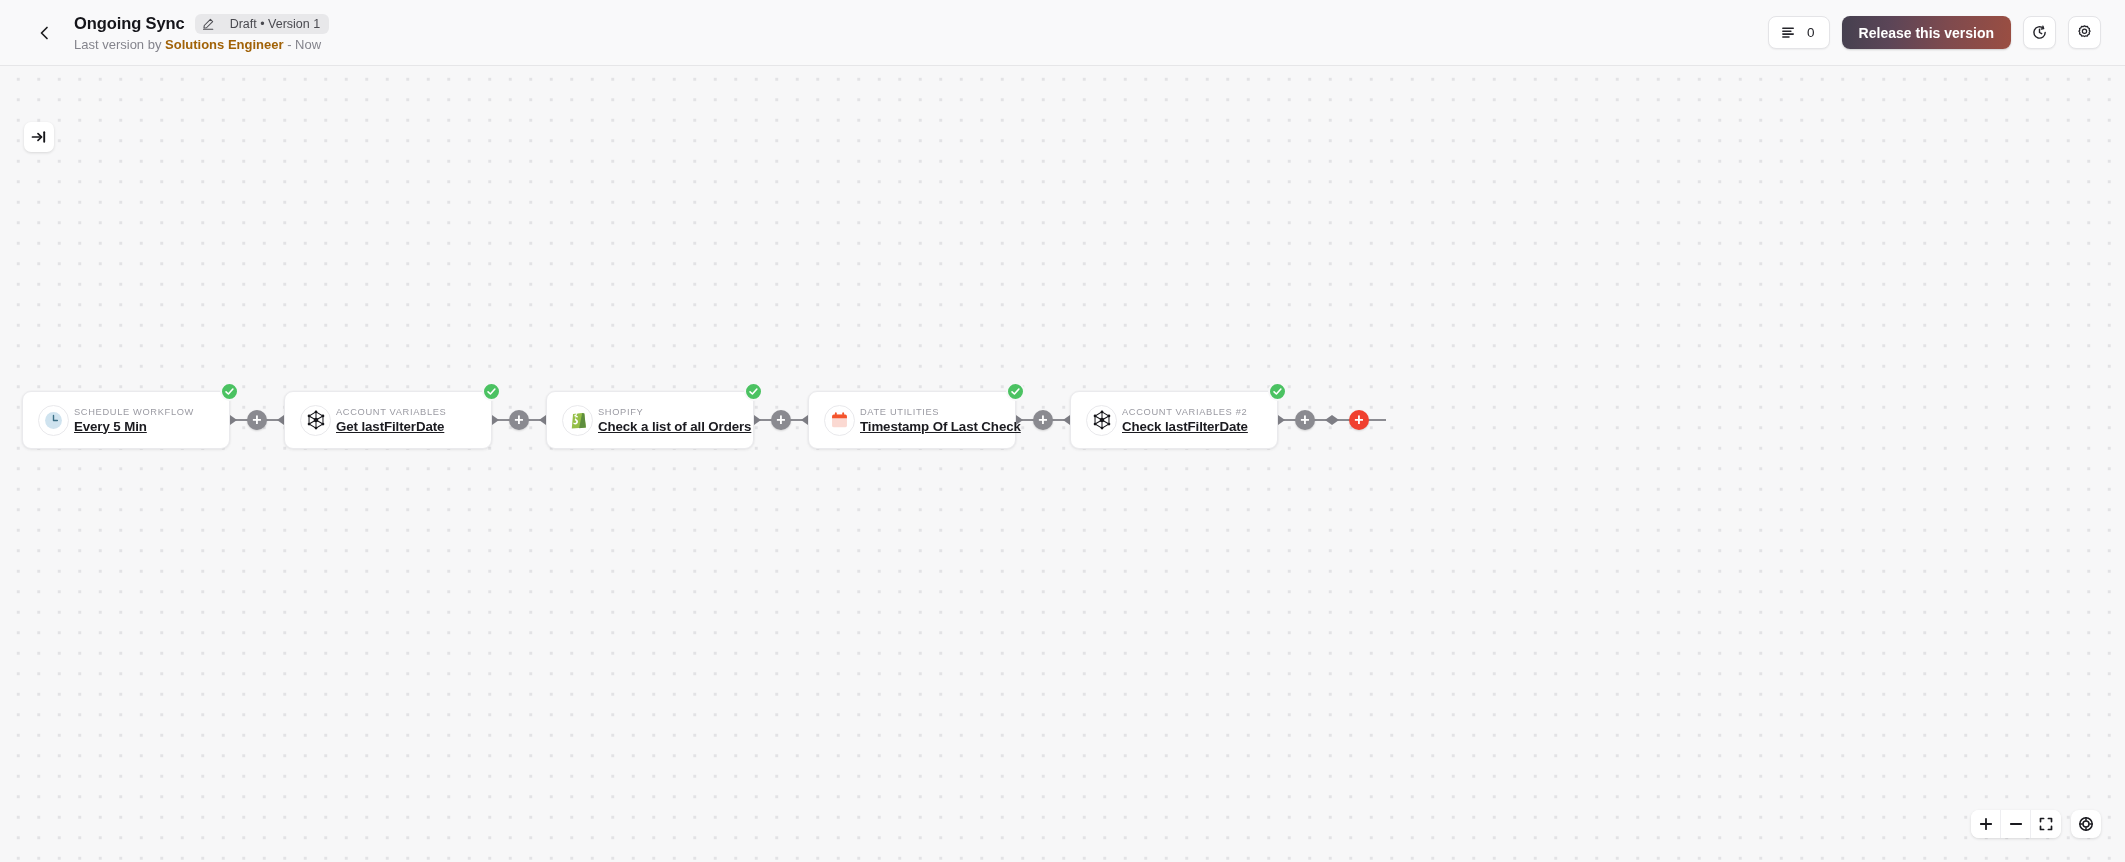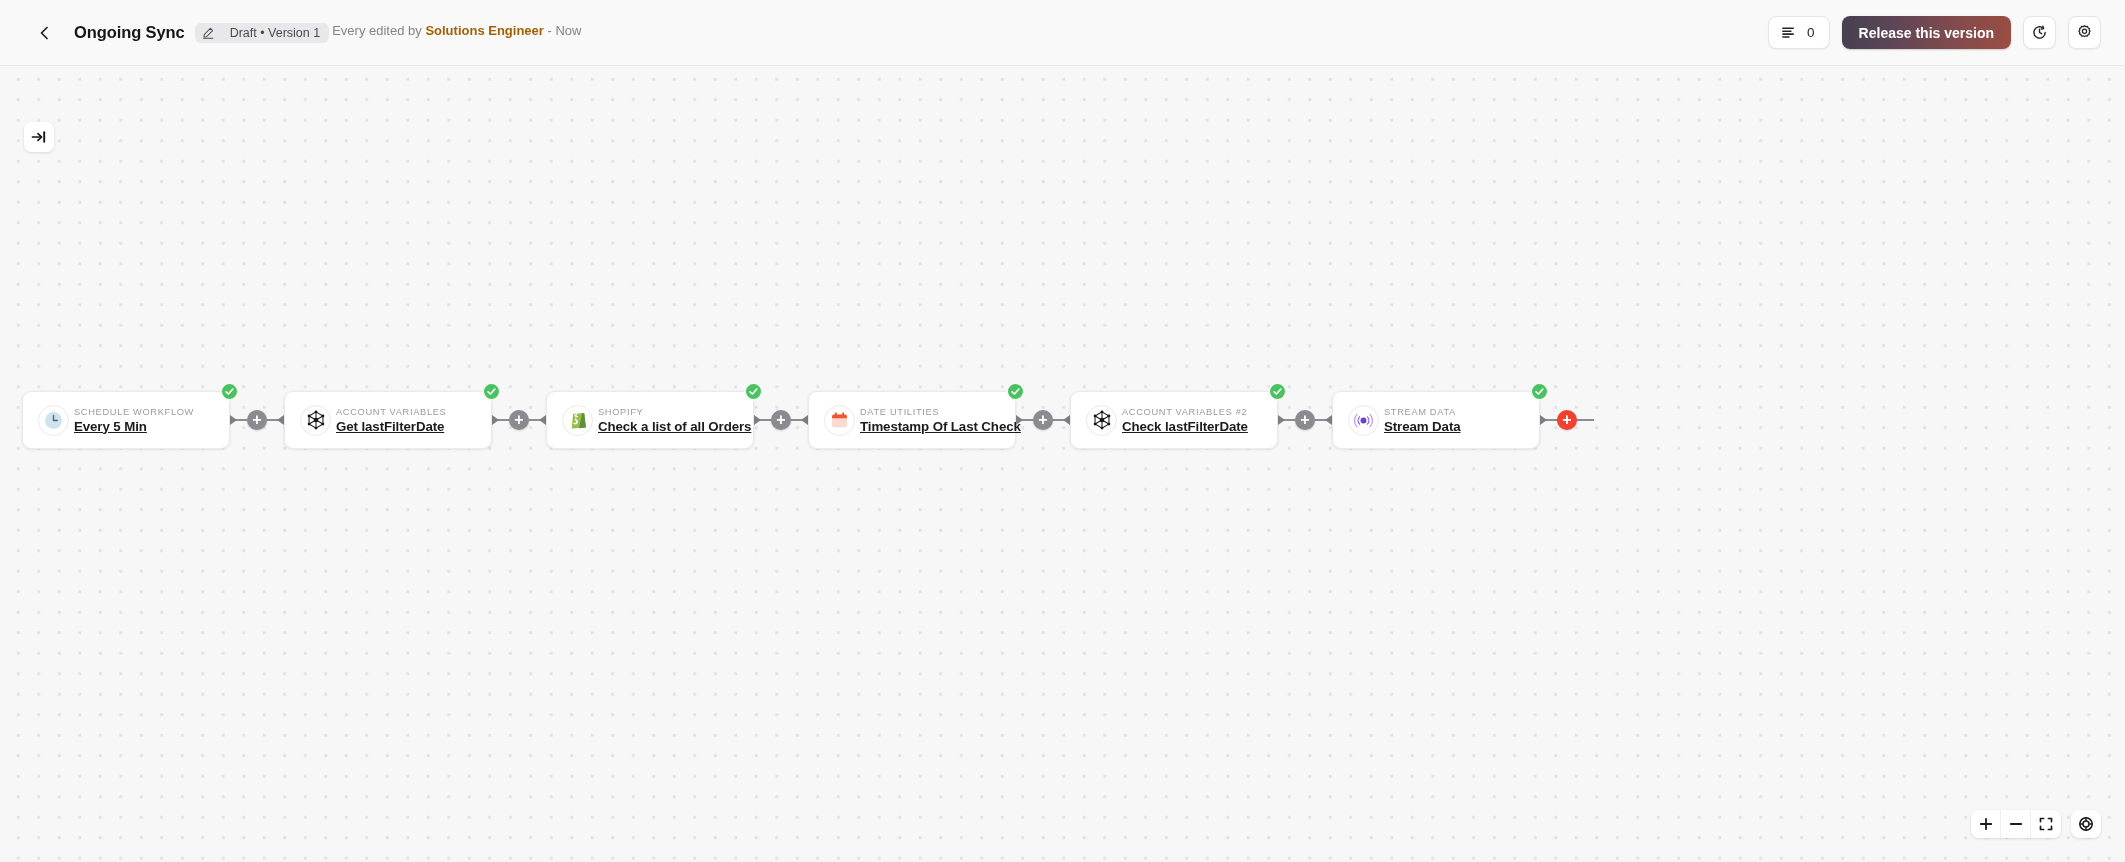--- a/index.html
+++ b/index.html
@@ -18,21 +18,21 @@
     border-bottom: 1px solid #e6e6e8;
     display: flex; align-items: center;
     z-index: 20;
   }
   .back-btn {
     width: 34px; height: 34px; margin-left: 28px;
     display: flex; align-items: center; justify-content: center;
     border-radius: 7px; cursor: pointer; color: #1d1d1f;
   }
 
-  .title-block { margin-left: 12px; display: flex; flex-direction: row; gap: 3px; }
+  .title-block { margin-left: 12px; display: flex; flex-direction: column; gap: 3px; }
   .title-row { display: flex; align-items: center; gap: 10px; }
   .wf-title { font-size: 16.5px; font-weight: bold; color: #15151a; letter-spacing: -0.1px; }
   .draft-badge {
     display: flex; align-items: center; gap: 16px;
     background: #e8e8ea; color: #4a4a50;
     border-radius: 6px; padding: 3px 9px 3px 7px;
     font-size: 12.5px; cursor: pointer;
   }
   .subtitle { font-size: 13px; color: #84848c; }
   .subtitle b { color: #a16207; font-weight: bold; }
@@ -194,21 +194,21 @@
       <span class="wf-title">Ongoing Sync</span>
       <span class="draft-badge">
         <svg width="12" height="12" viewBox="0 0 16 16">
           <path d="M11.2 1.8 L14.2 4.8 L6 13 L2.6 13.4 L3 10 Z" fill="none" stroke="currentColor" stroke-width="1.4" stroke-linejoin="round"></path>
           <path d="M2 15 L14.4 15" stroke="currentColor" stroke-width="1.4" stroke-linecap="round"></path>
         </svg>
         <span>Draft • Version 1</span>
       </span>
     </div>
     <div class="subtitle">
-      <span>Every edited by </span><b>Solutions Engineer</b><span> - Now</span>
+      <span>Last version by </span><b>Solutions Engineer</b><span> - Now</span>
     </div>
   </div>
 
   <div class="header-right">
 
     <div class="count-btn">
       <svg width="15" height="15" viewBox="0 0 16 16">
         <path d="M2 3.5 H13" stroke="currentColor" stroke-width="1.7" stroke-linecap="round"></path>
         <path d="M2 6.6 H10.5" stroke="currentColor" stroke-width="1.7" stroke-linecap="round"></path>
         <path d="M2 9.7 H13" stroke="currentColor" stroke-width="1.7" stroke-linecap="round"></path>
@@ -391,42 +391,20 @@
   <path d="M2.6 7.4 L5.6 10.2 L11.3 3.8" fill="none" stroke="#ffffff" stroke-width="2" stroke-linecap="round" stroke-linejoin="round"></path>
 </svg>
         </div>
       </div>
       <div class="connector">
         <div class="line"></div>
        <div class="cap left"></div>
         <div class="cap right"></div>
         <div class="plus-node ">+</div>
       </div>
-      <div class="node-wrap">
-        <div class="node">
-          <div class="node-icon">
-            <svg width="23" height="23" viewBox="0 0 24 24">
-        <circle cx="12" cy="12" r="3.1" fill="#6d3fd4"></circle>
-        <path d="M7.9 8.2 A5.6 5.6 0 0 0 7.9 15.8" fill="none" stroke="#8a63e0" stroke-width="1.35" stroke-linecap="round"></path>
-        <path d="M16.1 8.2 A5.6 5.6 0 0 1 16.1 15.8" fill="none" stroke="#8a63e0" stroke-width="1.35" stroke-linecap="round"></path>
-        <path d="M5.2 5.6 A9.2 9.2 0 0 0 5.2 18.4" fill="none" stroke="#b79ff0" stroke-width="1.35" stroke-linecap="round"></path>
-        <path d="M18.8 5.6 A9.2 9.2 0 0 1 18.8 18.4" fill="none" stroke="#b79ff0" stroke-width="1.35" stroke-linecap="round"></path>
-      </svg>
-          </div>
-          <div class="node-text">
-            <div class="node-kind">STREAM DATA</div>
-            <div class="node-name">Stream Data</div>
-          </div>
-        </div>
-        <div class="status-badge" style="background: rgb(75, 194, 98);">
-          <svg width="11" height="11" viewBox="0 0 14 14">
-  <path d="M2.6 7.4 L5.6 10.2 L11.3 3.8" fill="none" stroke="#ffffff" stroke-width="2" stroke-linecap="round" stroke-linejoin="round"></path>
-</svg>
-        </div>
-      </div>
       <div class="connector">
         <div class="line"></div>
        <div class="cap left"></div>
         <div class="plus-node add">+</div>
       </div>
     </div>
 
   <div class="zoom-bar">
     <div class="zoom-group">
       <div class="zoom-btn">

